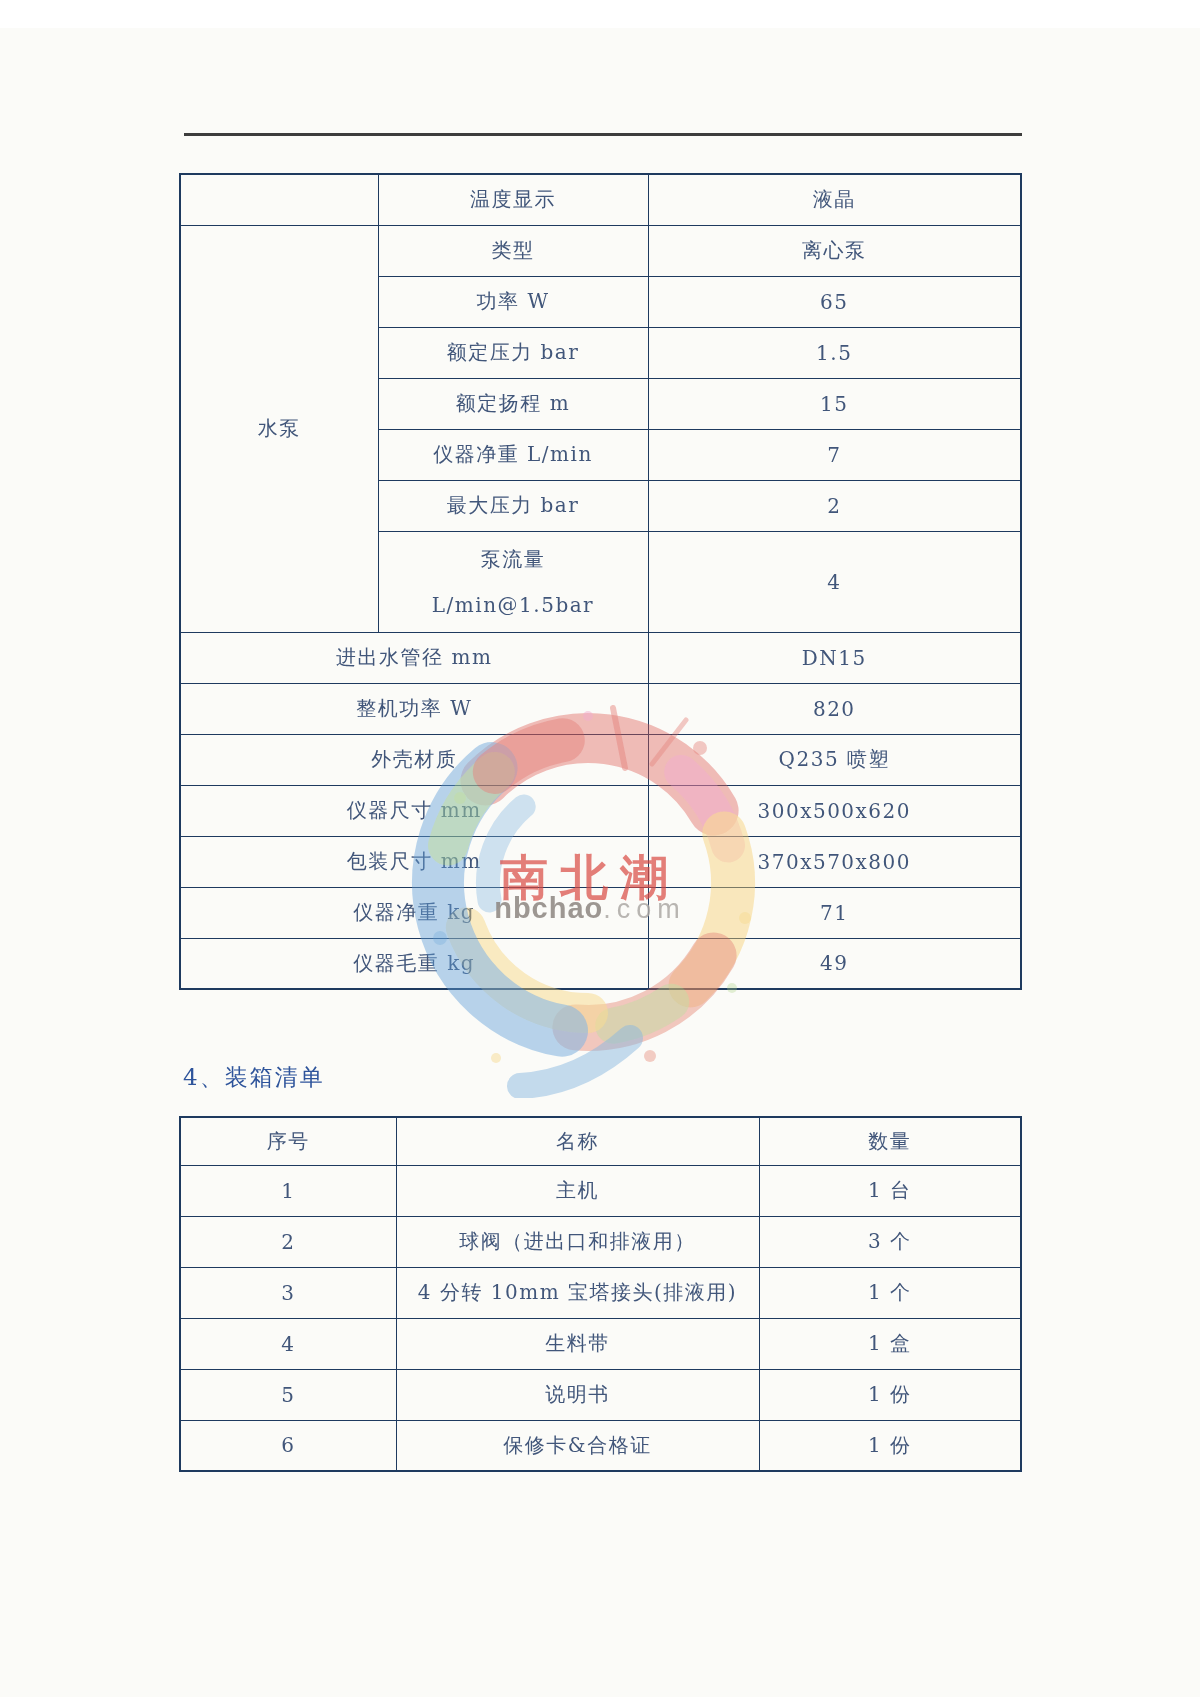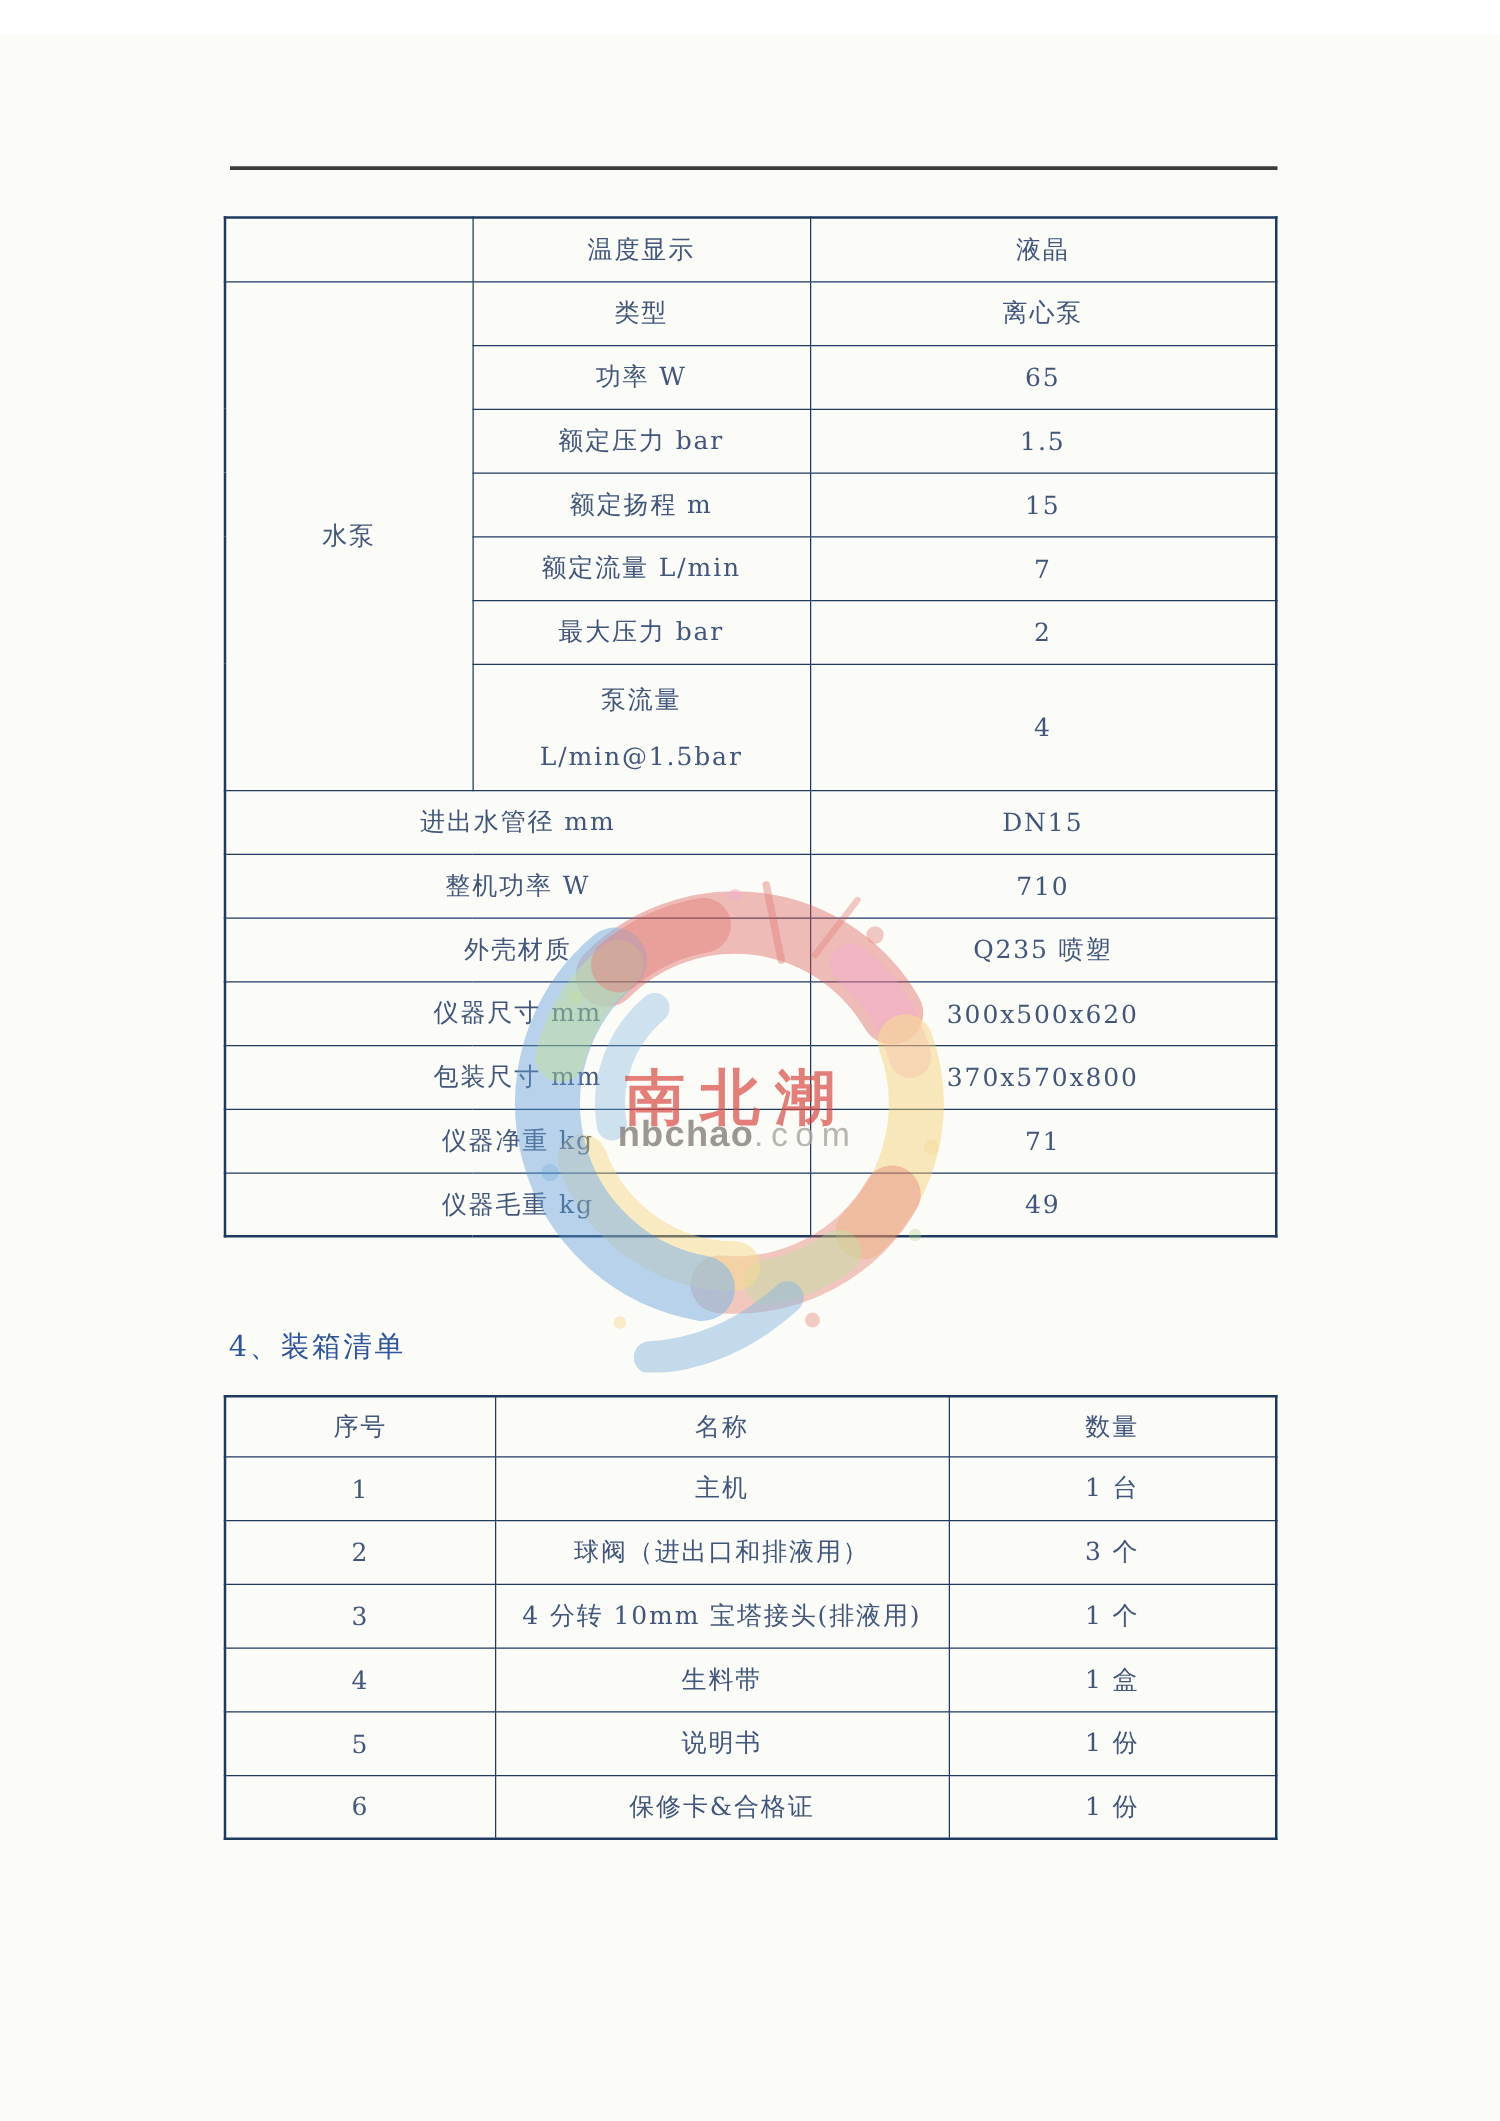--- a/index.html
+++ b/index.html
@@ -80,41 +80,41 @@
     </tr>
     <tr class="r51">
       <td>额定压力 bar</td>
       <td>1.5</td>
     </tr>
     <tr class="r51">
       <td>额定扬程 m</td>
       <td>15</td>
     </tr>
     <tr class="r51">
-      <td>额定流量 L/min</td>
+      <td>仪器净重 L/min</td>
       <td>7</td>
     </tr>
     <tr class="r51">
       <td>最大压力 bar</td>
       <td>2</td>
     </tr>
     <tr class="r101">
       <td class="two-line">
         <div>泵流量</div>
         <div>L/min@1.5bar</div>
       </td>
       <td>4</td>
     </tr>
     <tr class="r51">
       <td colspan="2">进出水管径 mm</td>
       <td>DN15</td>
     </tr>
     <tr class="r51">
       <td colspan="2">整机功率 W</td>
-      <td>710</td>
+      <td>820</td>
     </tr>
     <tr class="r51">
       <td colspan="2">外壳材质</td>
       <td>Q235 喷塑</td>
     </tr>
     <tr class="r51">
       <td colspan="2">仪器尺寸 mm</td>
       <td>300x500x620</td>
     </tr>
     <tr class="r51">

